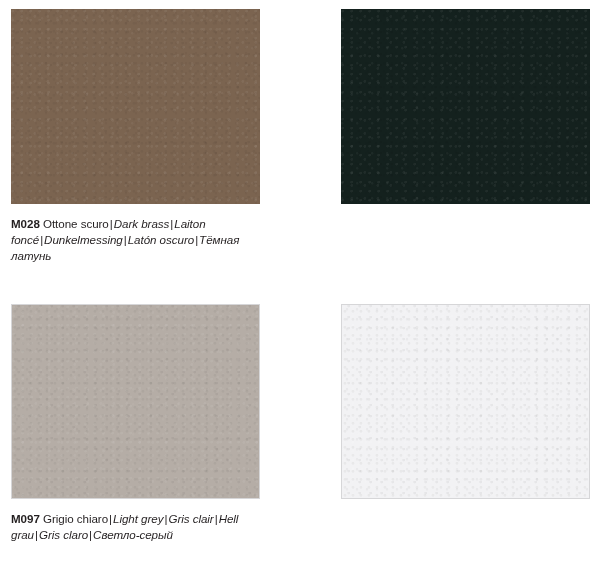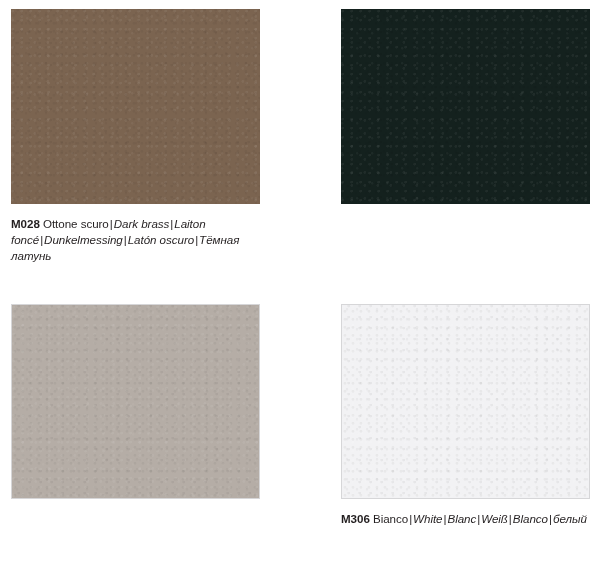--- a/index.html
+++ b/index.html
@@ -100,25 +100,25 @@
     <div class="swatch-cell col-right">
       <div class="chip" id="chip-1" style="background-color: rgb(20, 33, 30);">
         <div class="chip-texture"></div>
       </div>
     </div>
 
     <div class="swatch-cell col-left">
       <div class="chip bordered" id="chip-2" style="background-color: rgb(181, 173, 166); border-color: rgb(214, 214, 216);">
         <div class="chip-texture"></div>
       </div>
+      <div class="caption">
+        <span class="code">M097</span><span> </span><span class="native">Grigio chiaro</span><span class="sep">|</span><span class="tr">Light grey</span><span class="sep">|</span><span class="tr">Gris clair</span><span class="sep">|</span><span class="tr">Hell grau</span><span class="sep">|</span><span class="tr">Gris claro</span><span class="sep">|</span><span class="tr">Светло-серый</span>
+      </div>
     </div>
 
     <div class="swatch-cell col-right">
       <div class="chip bordered" id="chip-3" style="background-color: rgb(242, 242, 244); border-color: rgb(214, 214, 216);">
         <div class="chip-texture"></div>
-      </div>
-      <div class="caption">
-        <span class="code">M306</span><span> </span><span class="native">Bianco</span><span class="sep">|</span><span class="tr">White</span><span class="sep">|</span><span class="tr">Blanc</span><span class="sep">|</span><span class="tr">Weiß</span><span class="sep">|</span><span class="tr">Blanco</span><span class="sep">|</span><span class="tr">белый</span>
       </div>
     </div>
 
   </div>
 </div>
 
 </body></html>

